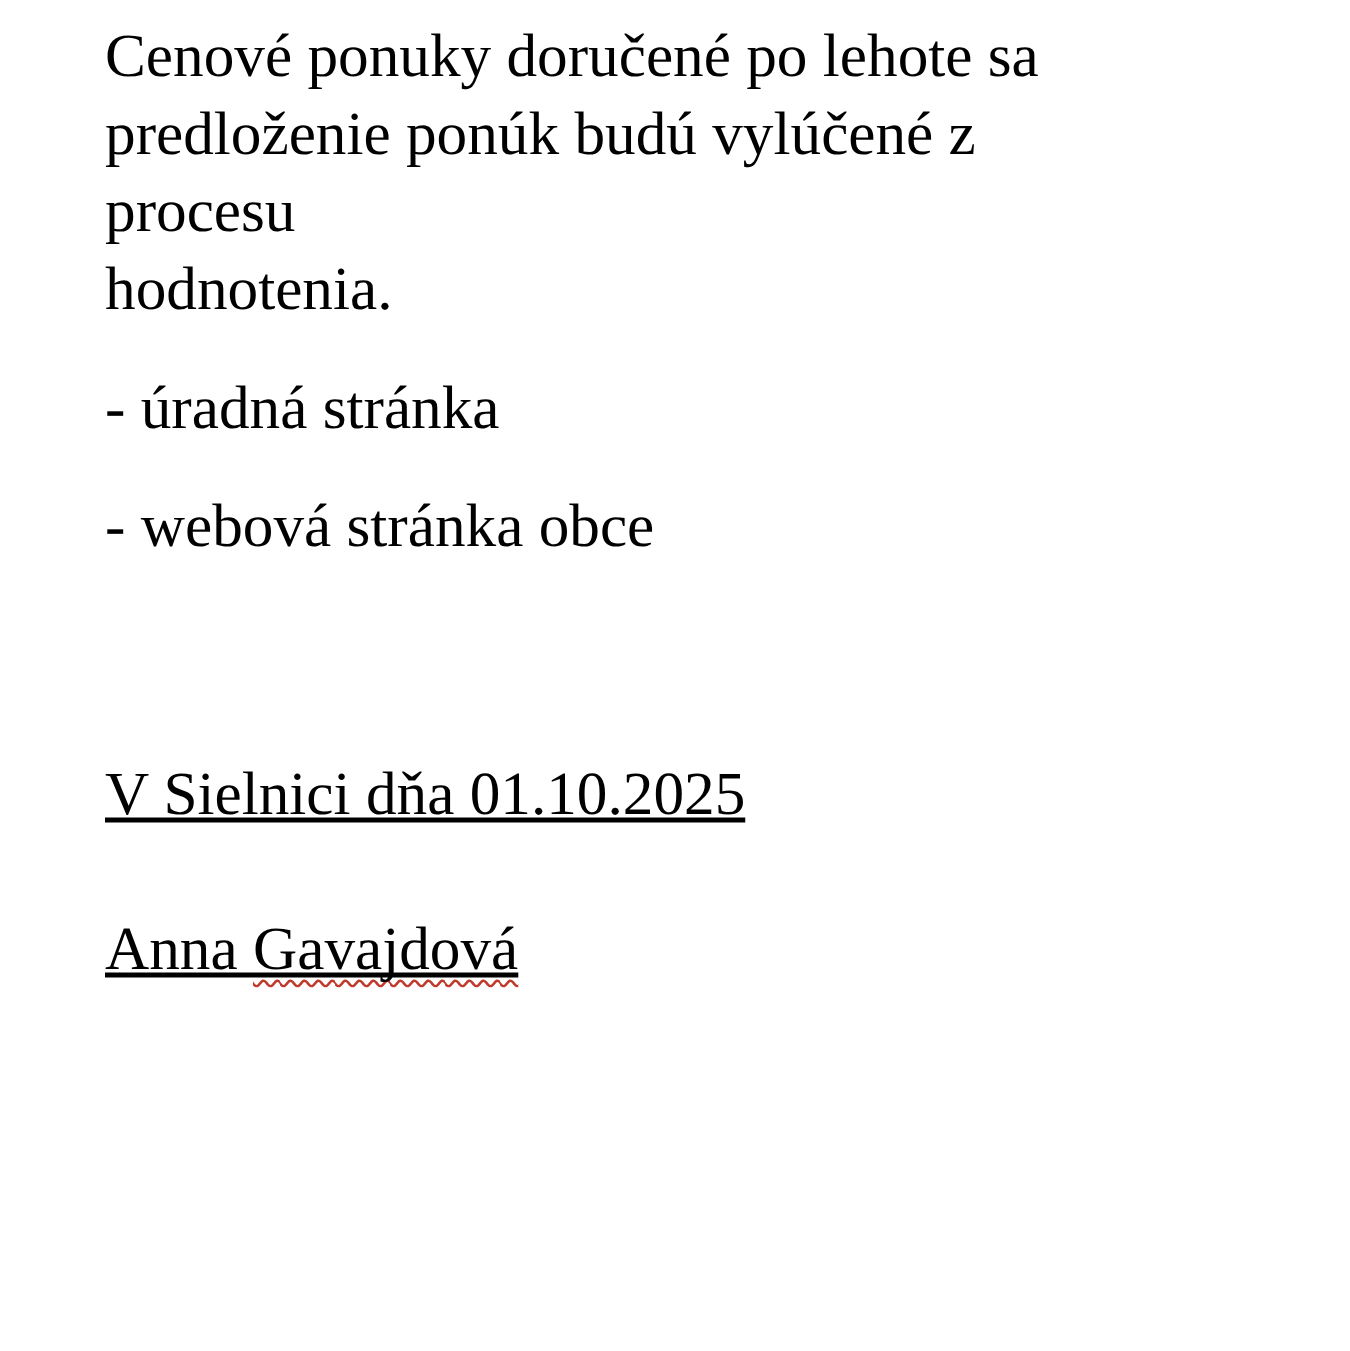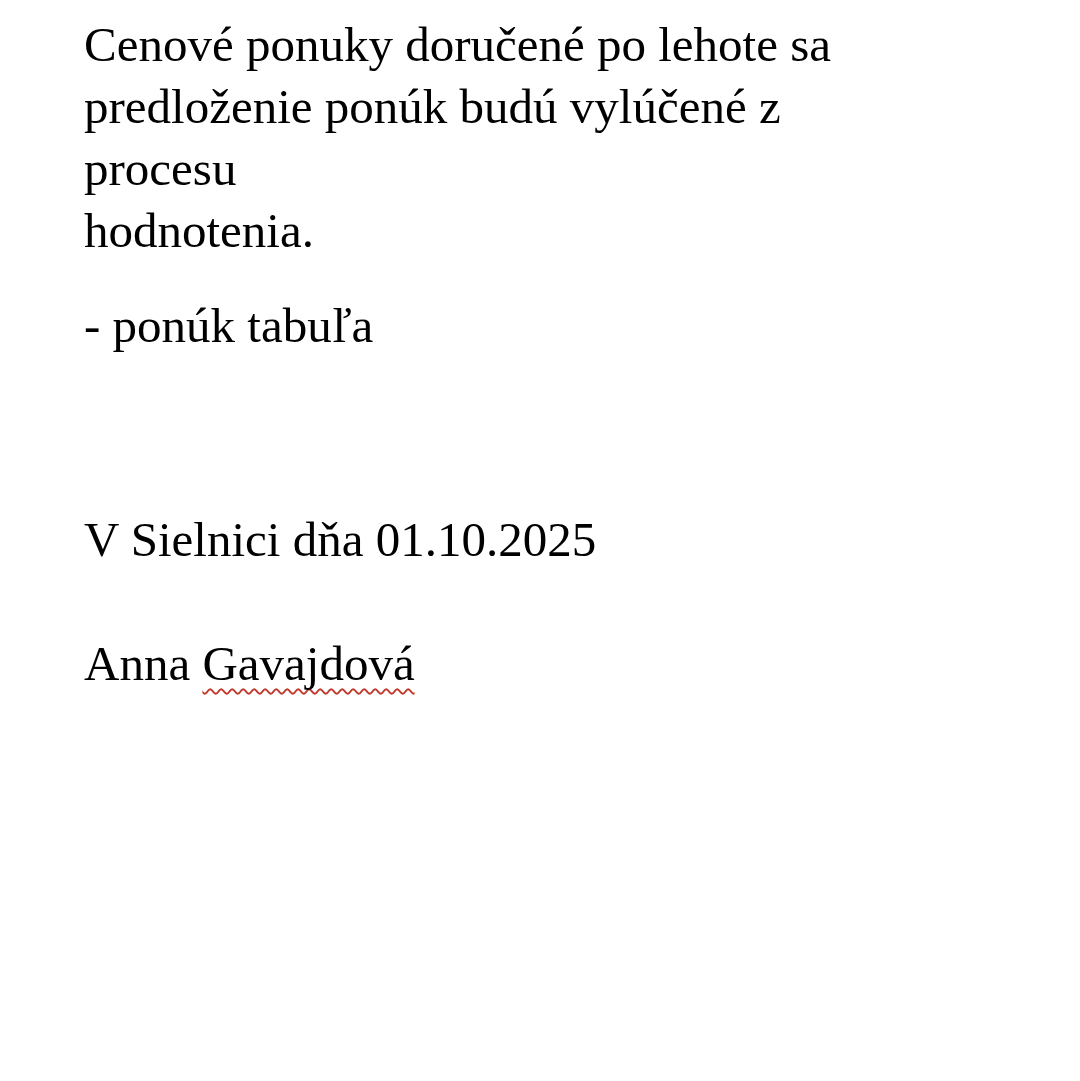--- a/index.html
+++ b/index.html
@@ -26,20 +26,21 @@
     margin: 0 0 33px 0;
     white-space: pre-line; 
   }
   .heading {
     text-decoration: underline;
     text-decoration-thickness: 3px;
     text-underline-offset: 7px;
   }
   .signature-block {
     margin-top: 90px; 
+    text-decoration: underline;
   }
   .signature-block .line {
     display: block;
   }
   .keep-space {
     white-space: pre-wrap; 
     margin-top: 43px;
   }
   .spell-error {
     text-decoration: underline;
@@ -54,21 +55,22 @@
 <body>
 
 <div class="doc">
 
   <p class="para">Cenové ponuky doručené po lehote sa
 predloženie ponúk budú vylúčené z procesu
 hodnotenia.</p>
 
 
 
-  <p class="para">- ponúk tabuľa</p>
+  <p class="para">- úradná stránka</p>
 
+  <p class="para">- webová stránka obce</p>
 
   <p class="para signature-block">
     <span class="line">V Sielnici dňa 01.10.2025</span>
     <span class="line"><span class="keep-space">Anna </span><span class="spell-error">Gavajdová</span></span>
   </p>
 
 </div>
 
 </body></html>

